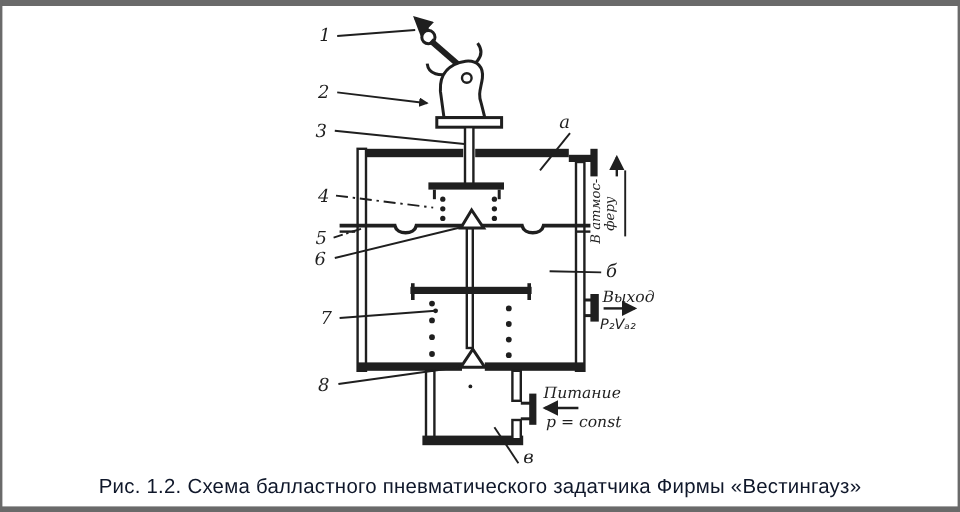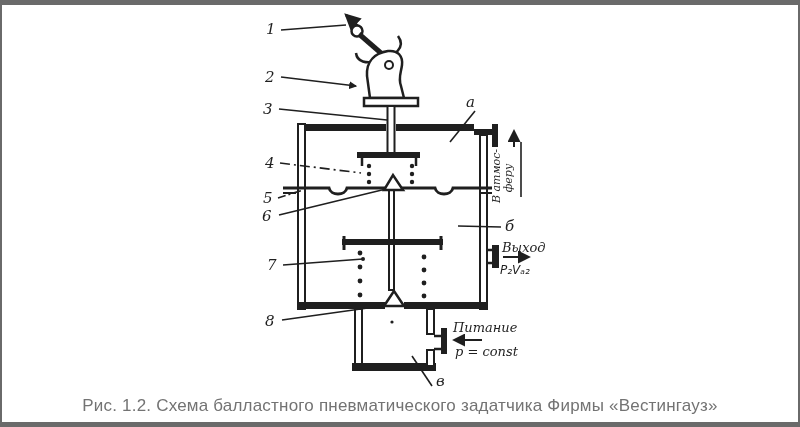--- a/index.html
+++ b/index.html
@@ -8,21 +8,21 @@
     overflow:hidden;font-family:"Liberation Sans",sans-serif;
   }
   .frame-bar{position:absolute;background:#6a6a6a;}
   .frame-top{left:0;top:0;width:800px;height:5px;}
   .frame-bottom{left:0;top:422px;width:800px;height:5px;}
   .frame-left{left:0;top:0;width:2px;height:427px;}
   .frame-right{left:798px;top:0;width:2px;height:427px;}
   .schematic-svg{position:absolute;left:0;top:0;}
   .caption{
     position:absolute;left:0;top:396px;width:800px;text-align:center;
-    font-size:17px;color:#737373;font-family:"Liberation Sans",sans-serif;
+    font-size:17px;color:#0f172a;font-family:"Liberation Sans",sans-serif;
     letter-spacing:0.2px;
   }
   .ink{stroke:#1f1f1f;}
   .callout{font-family:"DejaVu Serif",serif;font-style:italic;font-size:15px;fill:#1f1f1f;}
   .hand{font-family:"DejaVu Serif",serif;font-style:italic;fill:#1f1f1f;}
   .hand-sm{font-size:11px;}
   .hand-md{font-size:13px;}
   .hand-sub{font-family:"DejaVu Sans",sans-serif;font-style:italic;font-size:12px;fill:#1f1f1f;}
 </style>
 </head>

